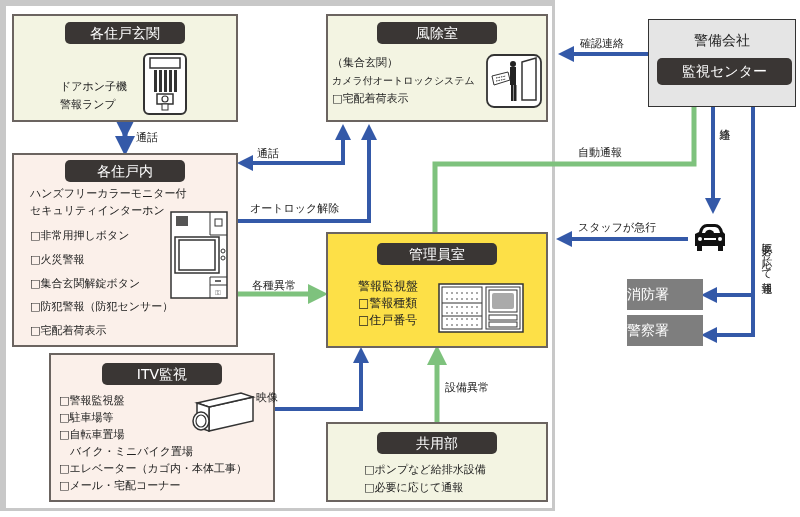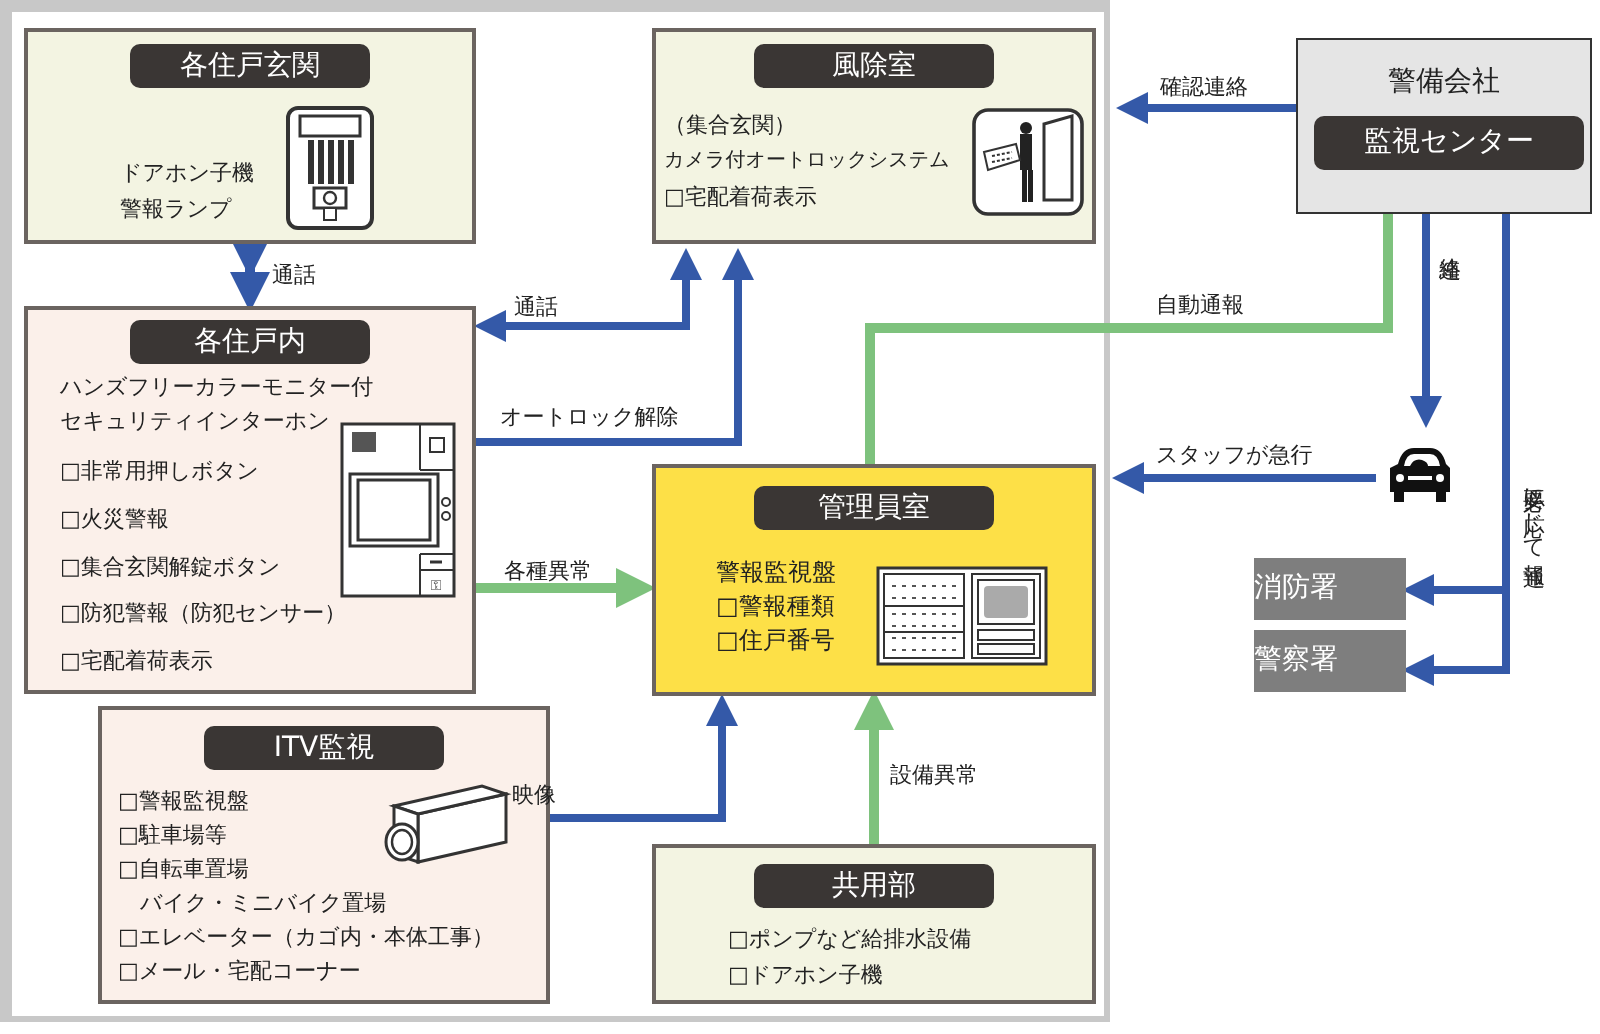--- a/index.html
+++ b/index.html
@@ -187,21 +187,21 @@
     <rect x="51" y="7" width="28" height="22" fill="#fff" stroke="#333"></rect>
     <rect x="54" y="10" width="22" height="16" rx="2" fill="#aaa"></rect>
     <rect x="51" y="32" width="28" height="5" fill="#fff" stroke="#333"></rect>
     <rect x="51" y="39" width="28" height="5" fill="#fff" stroke="#333"></rect>
   </svg>
 </div>
 
 <div class="box cream" style="left:326px;top:422px;width:222px;height:80px;">
   <div class="tag" style="left:49px;top:8px;width:120px;">共用部</div>
   <div class="txt" style="left:36px;top:37px;">□ポンプなど給排水設備</div>
-  <div class="txt" style="left:36px;top:55px;">□ドアホン子機</div>
+  <div class="txt" style="left:36px;top:55px;">□必要に応じて通報</div>
 </div>
 
 <div class="sec">
   <div class="secname">警備会社</div>
   <div class="center">監視センター</div>
 </div>
 
 <svg style="position:absolute;left:693px;top:222px;" width="34" height="30" viewBox="0 0 34 30">
   <path d="M6,10 Q8,2 14,2 L22,2 Q28,2 30,10 L32,12 L32,24 L2,24 L2,12 Z" fill="#111"></path>
   <path d="M9,11 Q10,5 14,5 L22,5 Q26,5 27,11 Z" fill="#fff"></path>

